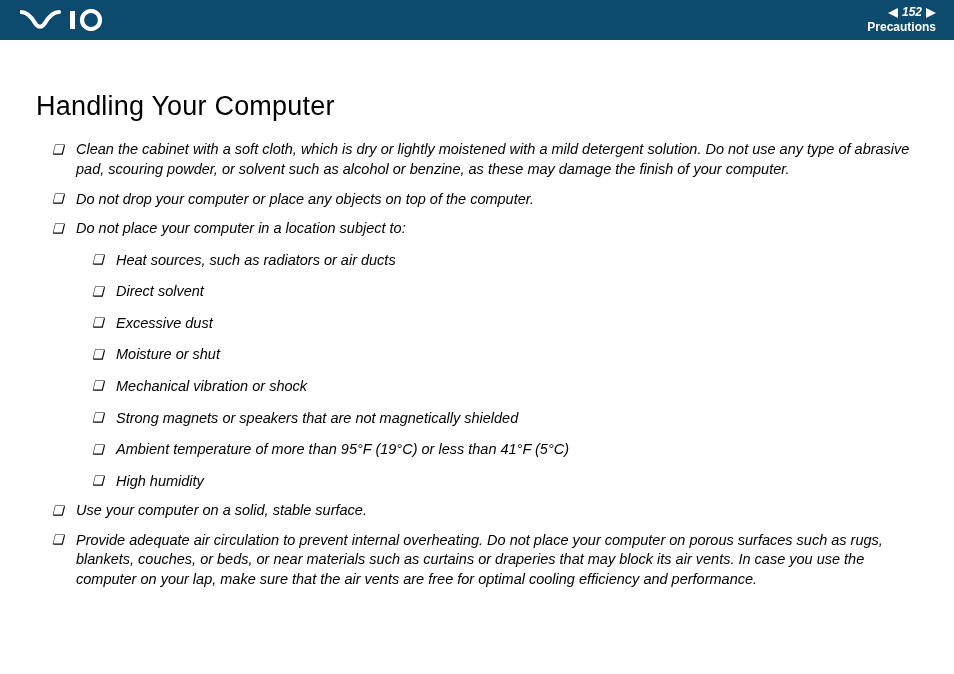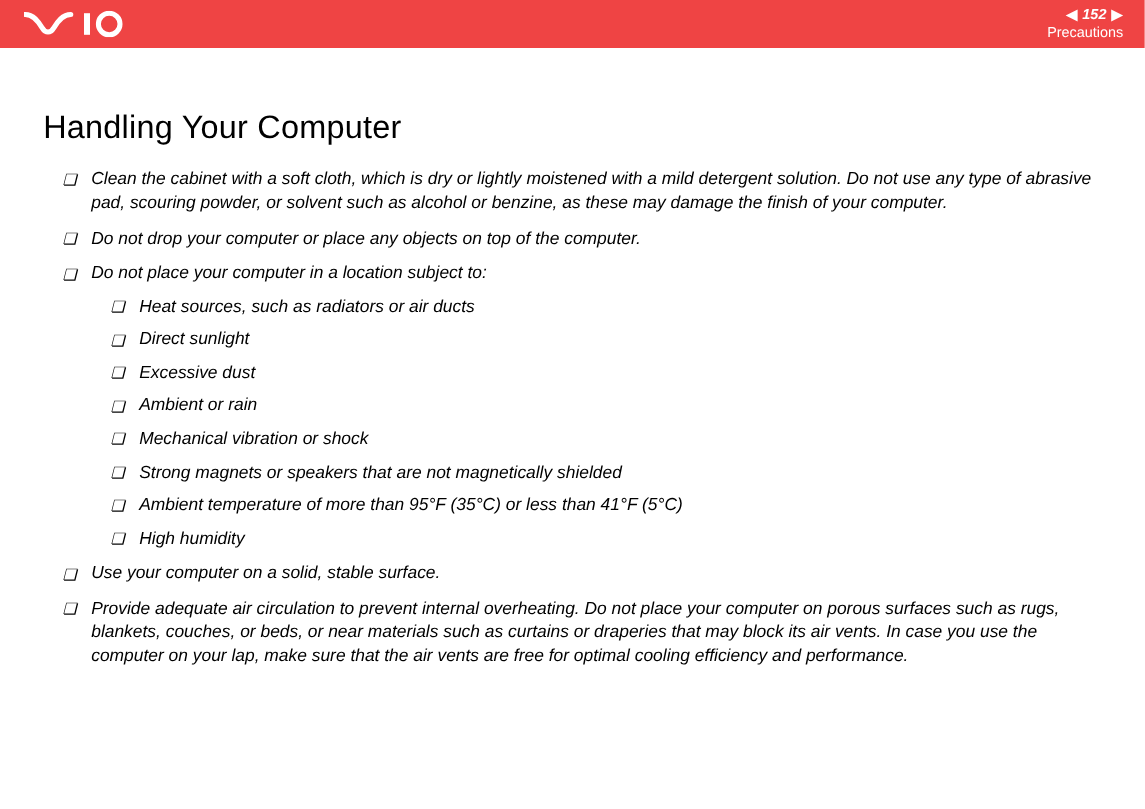--- a/index.html
+++ b/index.html
@@ -6,21 +6,21 @@
   body {
     font-family: Arial, Helvetica, sans-serif;
     font-size: 14.5px;
     width: 954px;
     height: 674px;
     background: #ffffff;
     color: #000000;
     line-height: 1.35;
   }
   .header-bar {
-    background: #ef4444;
+    background: #0c4a6e;
     color: #ffffff;
     height: 40px;
     display: flex;
     align-items: center;
     justify-content: space-between;
     padding: 0 18px 0 20px;
   }
   .logo svg { display: block; }
   .header-right {
     text-align: right;
@@ -36,21 +36,21 @@
     font-weight: bold;
   }
   .arrow {
     display: inline-block;
     width: 0; height: 0;
     border-top: 5px solid transparent;
     border-bottom: 5px solid transparent;
   }
   .arrow-left { border-right: 10px solid #ffffff; }
   .arrow-right { border-left: 10px solid #ffffff; }
-  .section-name { font-weight: normal; }
+  .section-name { font-weight: bold; }
   .content {
     padding: 48px 36px 0 36px;
   }
   h1 {
     font-size: 27px;
     font-weight: 400;
     margin-bottom: 16px;
     letter-spacing: 0.2px;
   }
   ul.top {
@@ -73,20 +73,21 @@
   }
   ul.sub {
     list-style: none;
     padding-left: 16px;
     margin-top: 8px;
   }
   ul.sub > li {
     position: relative;
     padding-left: 24px;
     margin-bottom: 8px;
+    margin-top: 12px;
   }
   ul.sub > li::before {
     content: "❏";
     position: absolute;
     left: 0;
     top: 0.5px;
     font-size: 13px;
     color: #000;
   }
 </style>
@@ -113,25 +114,25 @@
 
 <div class="content">
   <h1>Handling Your Computer</h1>
   <ul class="top">
     <li>Clean the cabinet with a soft cloth, which is dry or lightly moistened with a mild detergent solution. Do not use any type of abrasive pad, scouring powder, or solvent such as alcohol or benzine, as these may damage the finish of your computer.</li>
     <li>Do not drop your computer or place any objects on top of the computer.</li>
     <li>
       <span>Do not place your computer in a location subject to:</span>
       <ul class="sub">
         <li>Heat sources, such as radiators or air ducts</li>
-        <li>Direct sunlight</li>
+        <li>Direct solvent</li>
         <li>Excessive dust</li>
-        <li>Ambient or rain</li>
+        <li>Moisture or shut</li>
         <li>Mechanical vibration or shock</li>
         <li>Strong magnets or speakers that are not magnetically shielded</li>
-        <li>Ambient temperature of more than 95°F (35°C) or less than 41°F (5°C)</li>
+        <li>Ambient temperature of more than 95°F (19°C) or less than 41°F (5°C)</li>
         <li>High humidity</li>
       </ul>
     </li>
     <li>Use your computer on a solid, stable surface.</li>
     <li>Provide adequate air circulation to prevent internal overheating. Do not place your computer on porous surfaces such as rugs, blankets, couches, or beds, or near materials such as curtains or draperies that may block its air vents. In case you use the computer on your lap, make sure that the air vents are free for optimal cooling efficiency and performance.</li>
   </ul>
 </div>
 
 </body></html>

